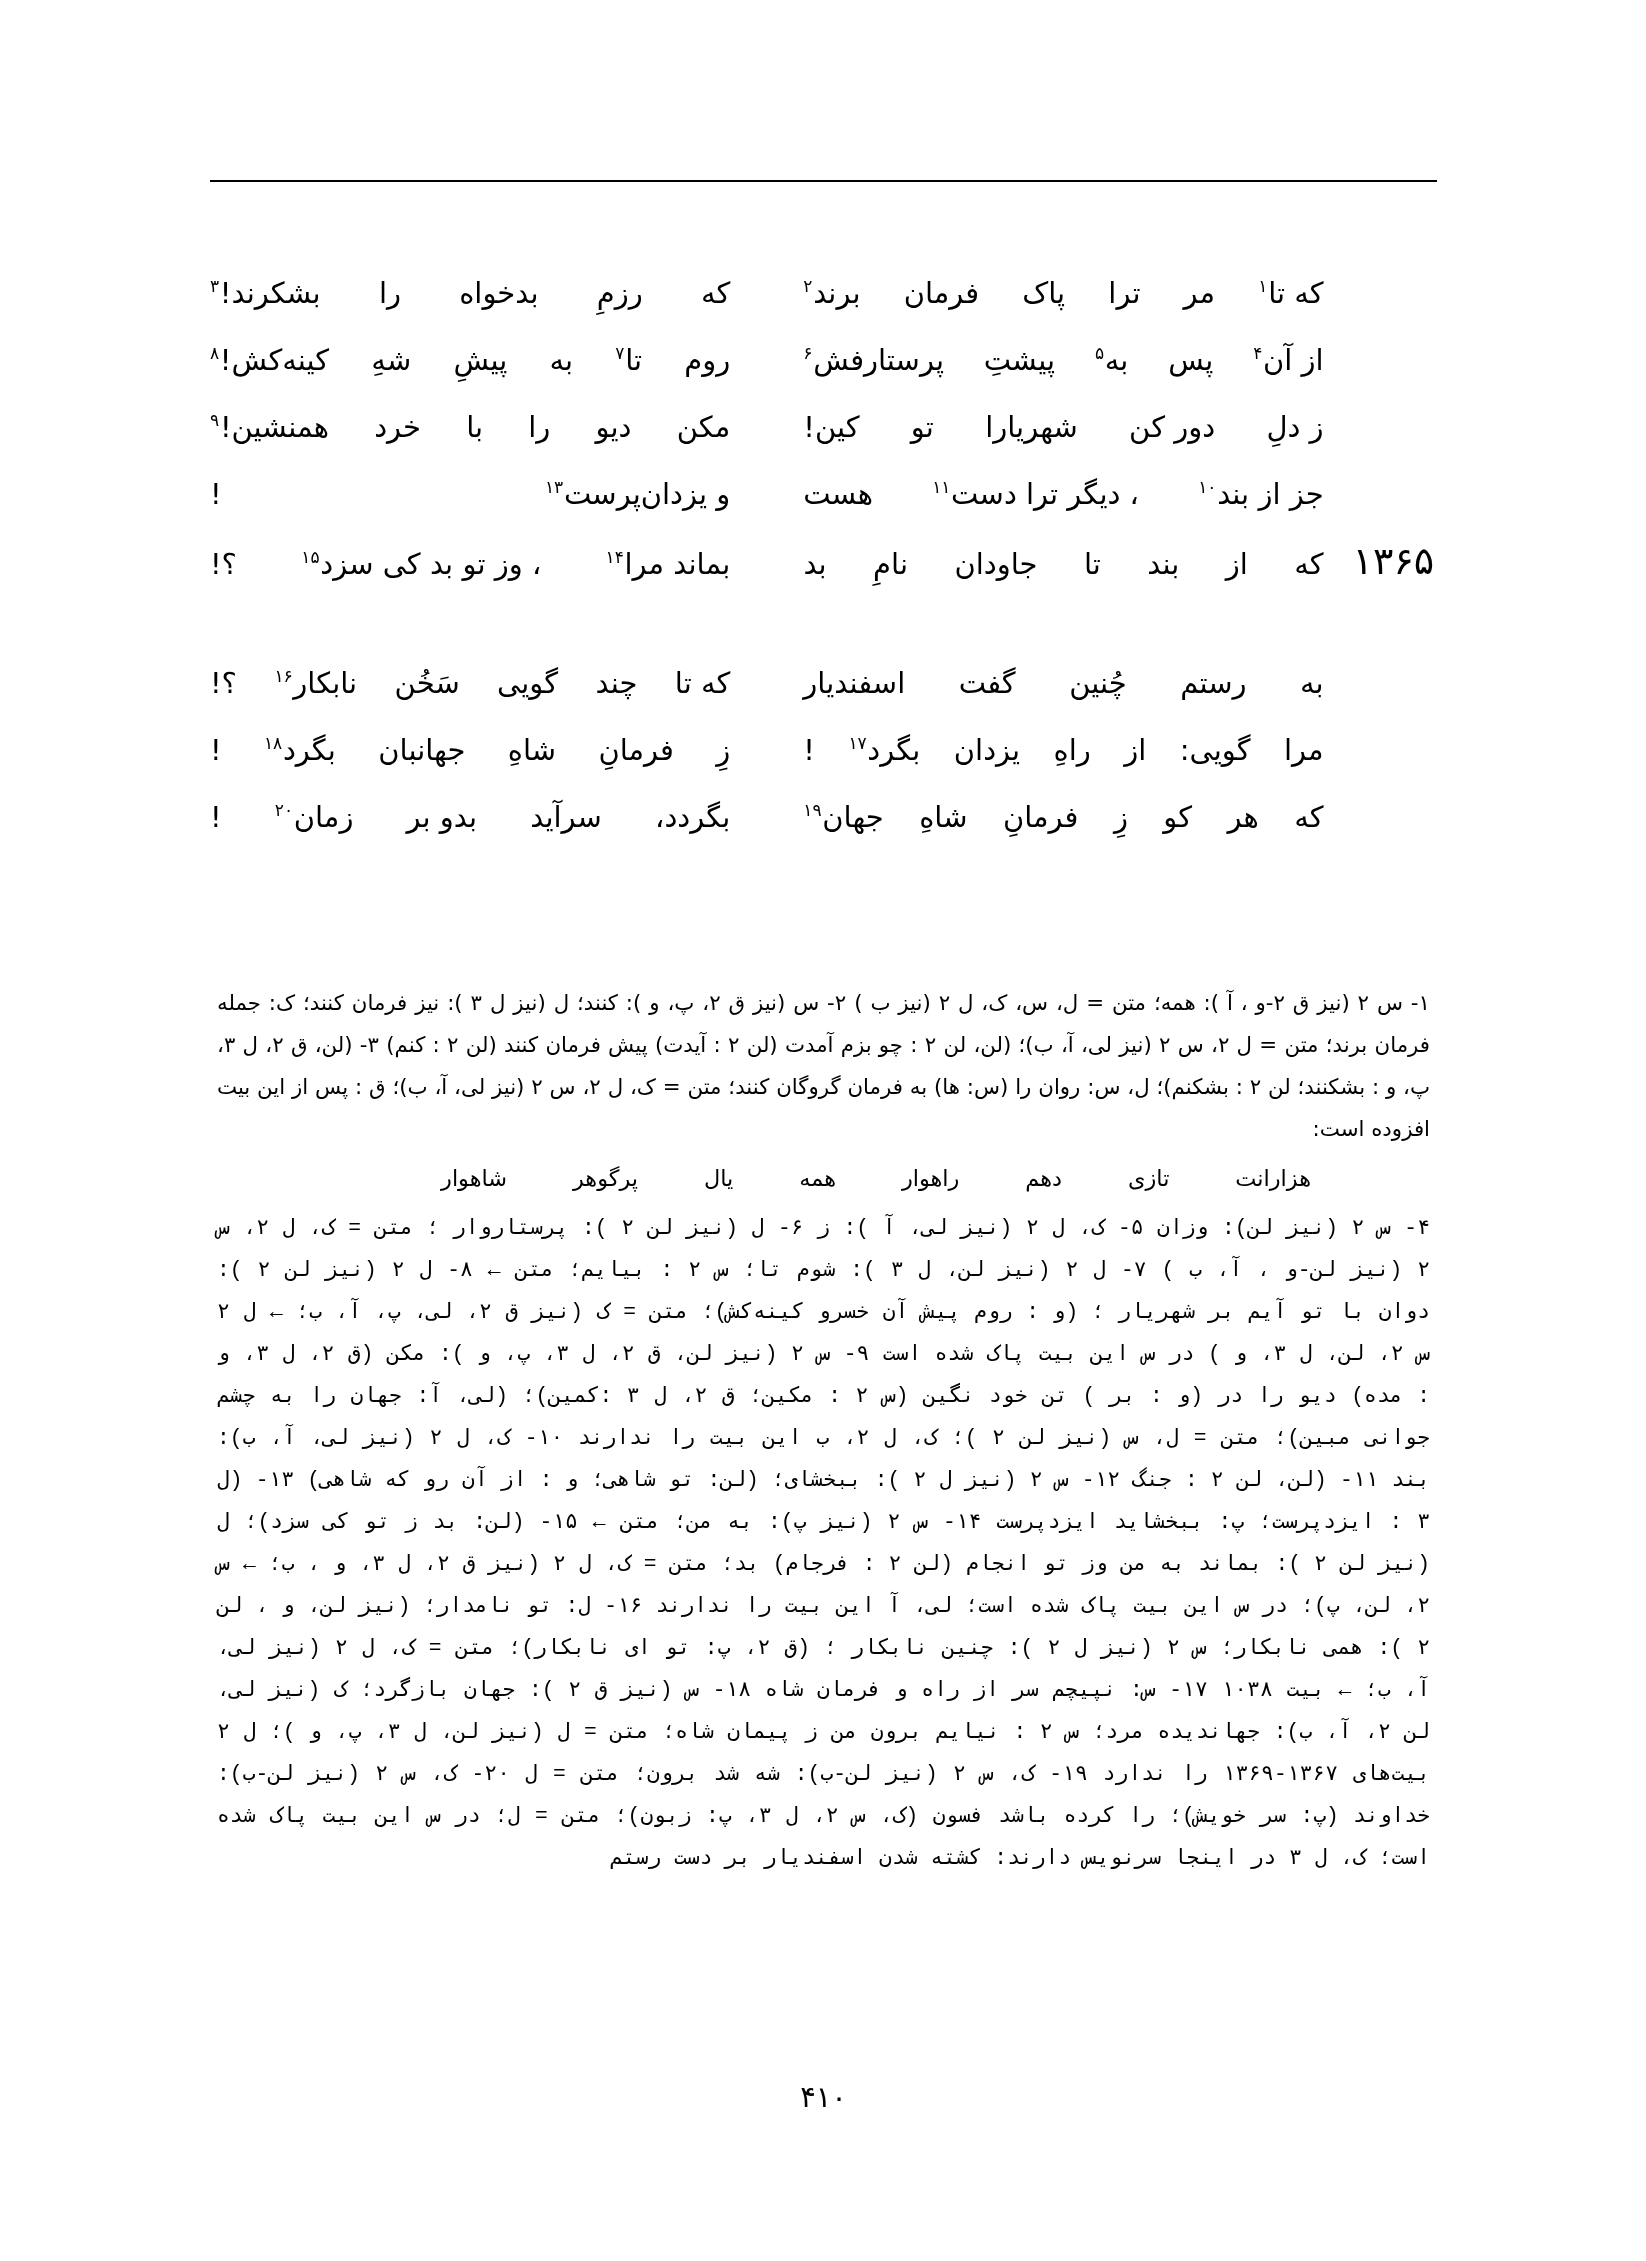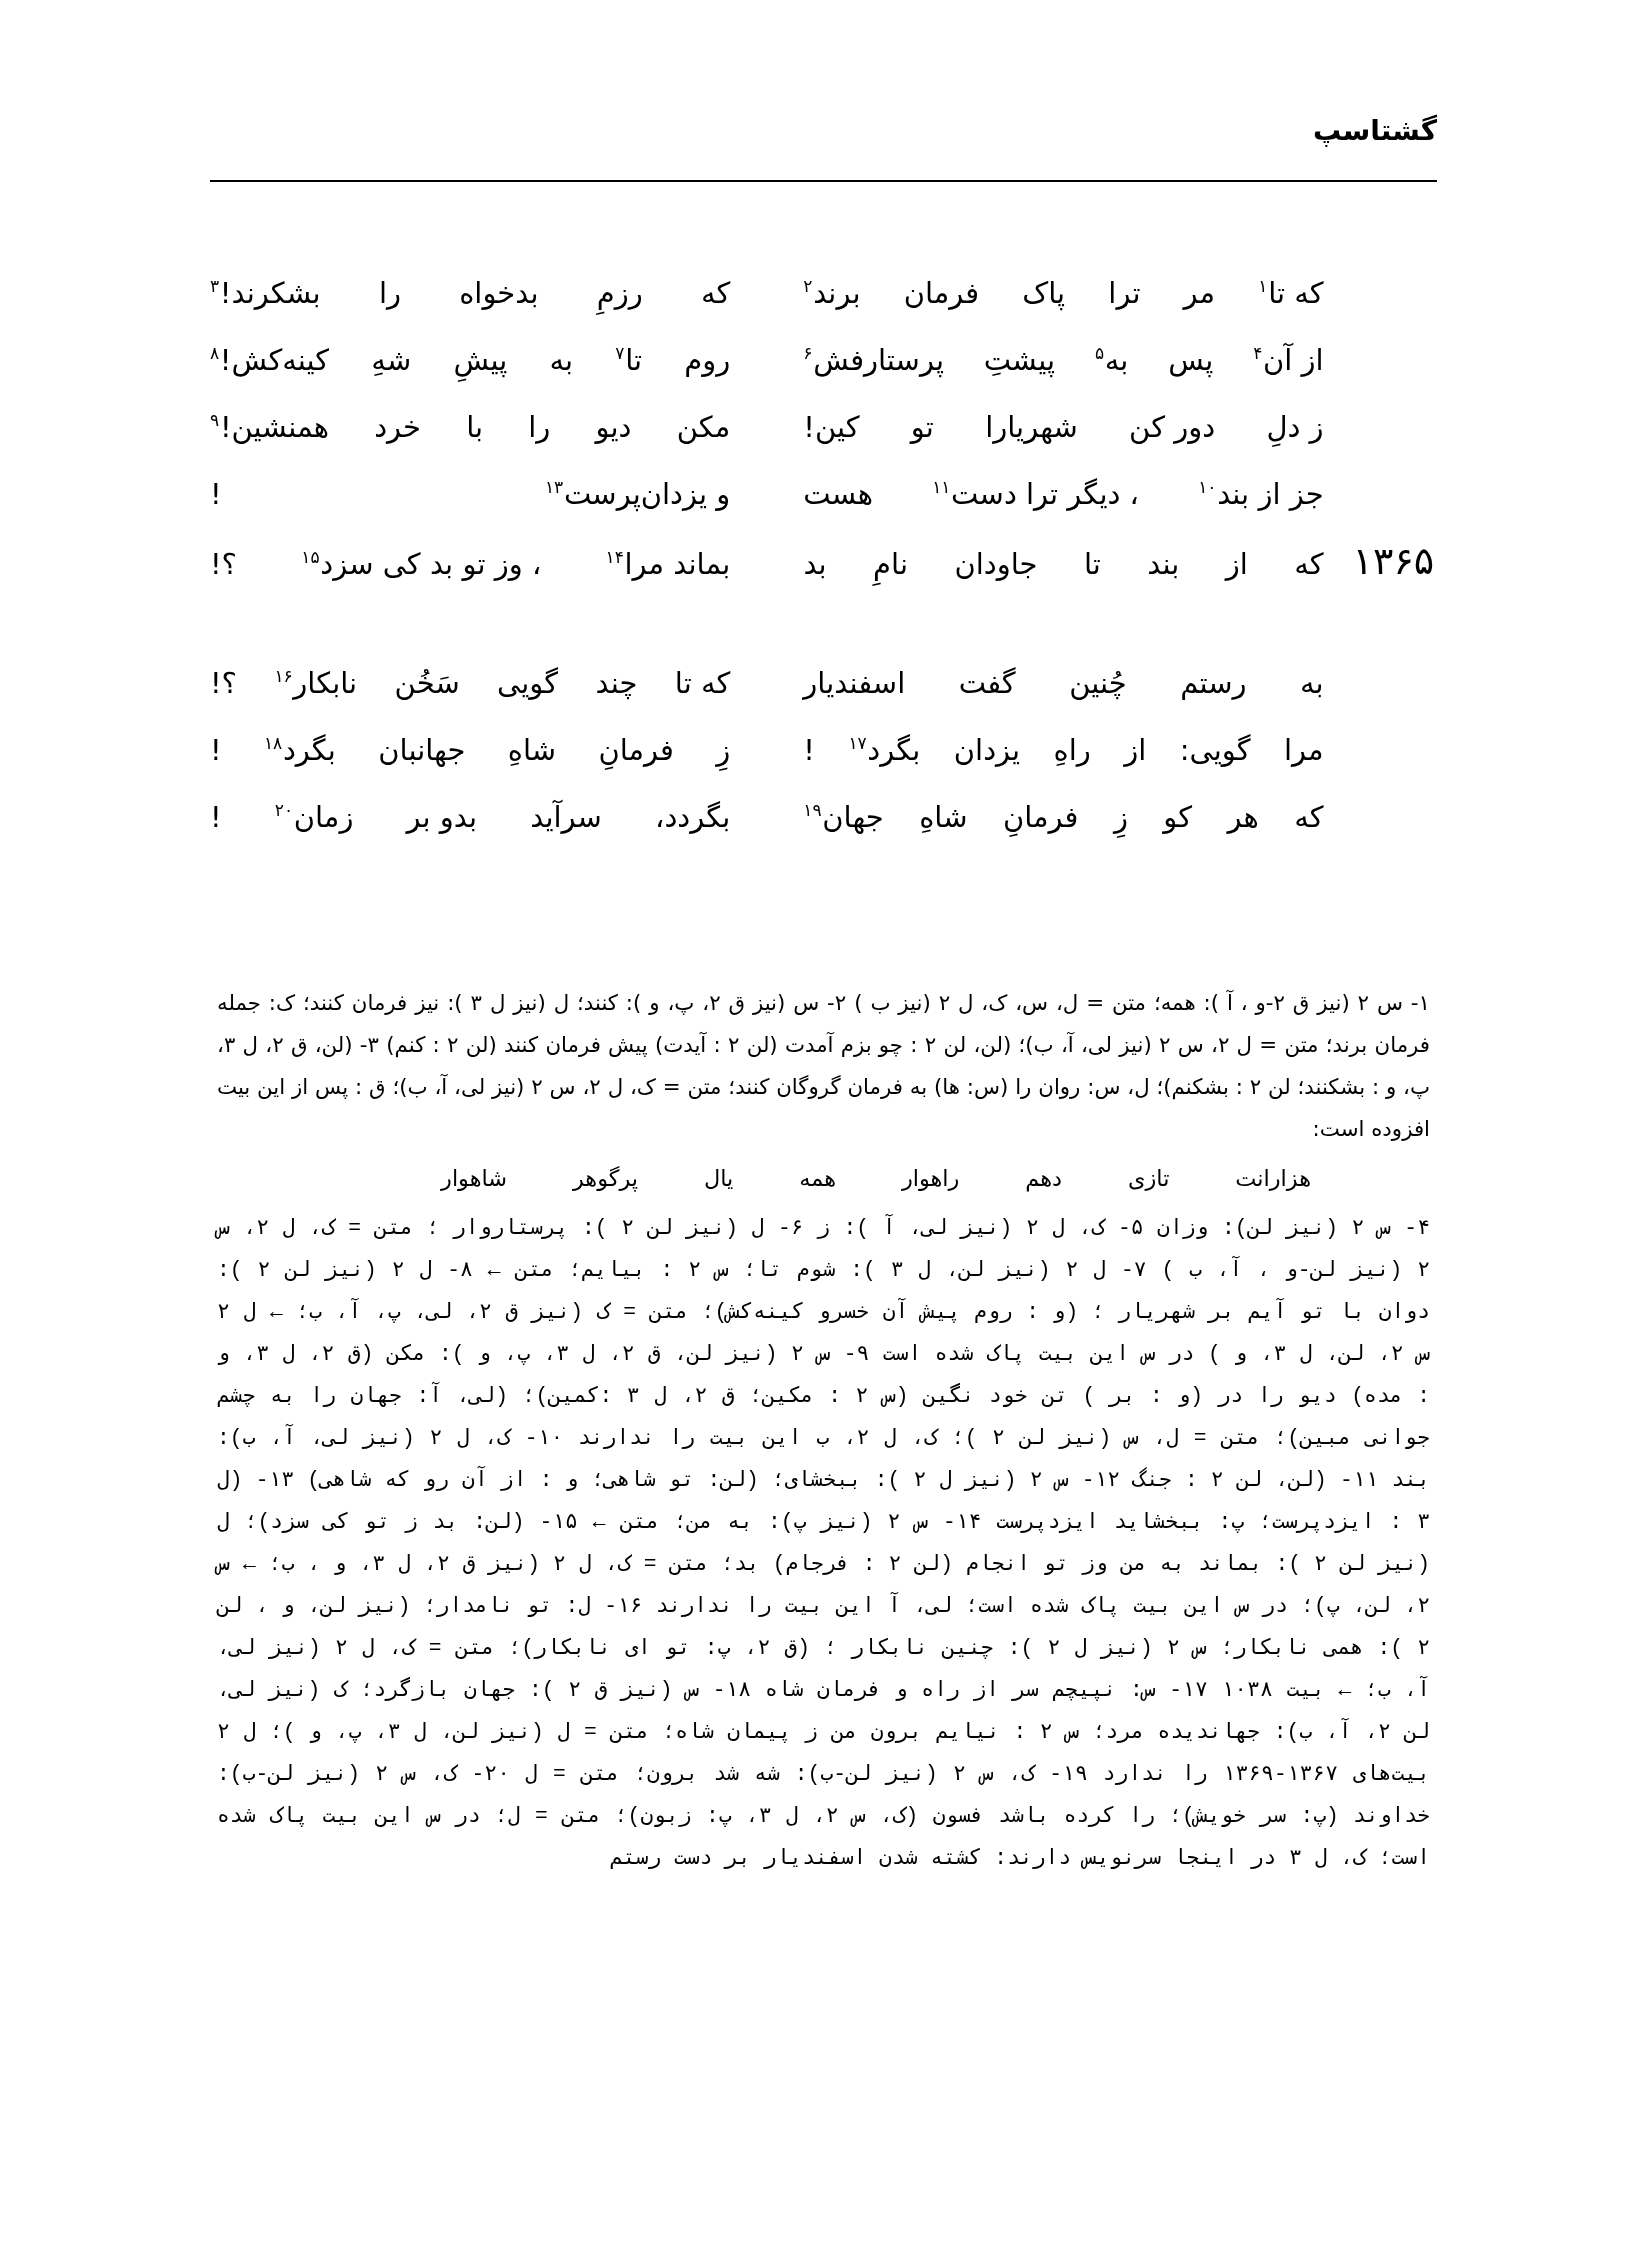--- a/index.html
+++ b/index.html
@@ -123,23 +123,20 @@
     text-align: center;
     font-size: 29px;
     direction: rtl;
   }
 </style>
 </head>
 <body>
 
 <div class="page">
 
-  <div class="runhead">
-    <span class="runhead-title">گشتاسپ</span>
-  </div>
   <div class="runhead-rule"></div>
 
   <div class="verse-block">
     <div class="stanza" id="stanza1">
         <div class="bayt">
           <div class="bayt-num"></div>
           <div class="mesra right">
             <span>که تا<sup class="fnum">۱</sup></span>
             <span>مر</span>
             <span>ترا</span>
@@ -291,15 +288,16 @@
         <span>دهم</span>
         <span>راهوار</span>
         <span>همه</span>
         <span>یال</span>
         <span>پرگوهر</span>
         <span>شاهوار</span>
       </div>
     <p class="last-line">۴- س ۲ (نیز لن): وزان  ۵- ک، ل ۲ (نیز لی، آ ): ز  ۶- ل (نیز لن ۲ ): پرستاروار ؛ متن = ک، ل ۲، س ۲ (نیز لن-و ، آ، ب )  ۷- ل ۲ (نیز لن، ل ۳ ): شوم تا؛ س ۲ : بیایم؛ متن ← ۸- ل ۲ (نیز لن ۲ ): دوان با تو آیم بر شهریار ؛ (و : روم پیش آن خسرو کینه‌کش)؛ متن = ک (نیز ق ۲، لی، پ، آ، ب؛ ← ل ۲ س ۲، لن، ل ۳، و ) در س این بیت پاک شده است  ۹- س ۲ (نیز لن، ق ۲، ل ۳، پ، و ): مکن (ق ۲، ل ۳، و : مده) دیو را در (و : بر ) تن خود نگین (س ۲ : مکین؛ ق ۲، ل ۳ :کمین)؛ (لی، آ: جهان را به چشم جوانی مبین)؛ متن = ل، س (نیز لن ۲ )؛ ک، ل ۲، ب این بیت را ندارند  ۱۰- ک، ل ۲ (نیز لی، آ، ب): بند  ۱۱- (لن، لن ۲ : جنگ  ۱۲- س ۲ (نیز ل ۲ ): ببخشای؛ (لن: تو شاهی؛ و : از آن رو که شاهی)  ۱۳- (ل ۳ : ایزدپرست؛ پ: ببخشاید ایزدپرست  ۱۴- س ۲ (نیز پ): به من؛ متن ← ۱۵- (لن: بد ز تو کی سزد)؛ ل (نیز لن ۲ ): بماند به من وز تو انجام (لن ۲ : فرجام) بد؛ متن = ک، ل ۲ (نیز ق ۲، ل ۳، و ، ب؛ ← س ۲، لن، پ)؛ در س این بیت پاک شده است؛ لی، آ این بیت را ندارند  ۱۶- ل: تو نامدار؛ (نیز لن، و ، لن ۲ ): همی نابکار؛ س ۲ (نیز ل ۲ ): چنین نابکار ؛ (ق ۲، پ: تو ای نابکار)؛ متن = ک، ل ۲ (نیز لی، آ، ب؛ ← بیت ۱۰۳۸  ۱۷- س: نپیچم سر از راه و فرمان شاه  ۱۸- س (نیز ق ۲ ): جهان بازگرد؛ ک (نیز لی، لن ۲، آ، ب): جهاندیده مرد؛ س ۲ : نیایم برون من ز پیمان شاه؛ متن = ل (نیز لن، ل ۳، پ، و )؛ ل ۲ بیت‌های ۱۳۶۷-۱۳۶۹ را ندارد  ۱۹- ک، س ۲ (نیز لن-ب): شه شد برون؛ متن = ل  ۲۰- ک، س ۲ (نیز لن-ب): خداوند (پ: سر خویش)؛ را کرده باشد فسون (ک، س ۲، ل ۳، پ: زبون)؛ متن = ل؛ در س این بیت پاک شده است؛ ک، ل ۳ در اینجا سرنویس دارند: کشته شدن اسفندیار بر دست رستم</p>
   </div>
 
+  <div class="folio">۴۱۰</div>
 
 </div>
 
 
 </body></html>

